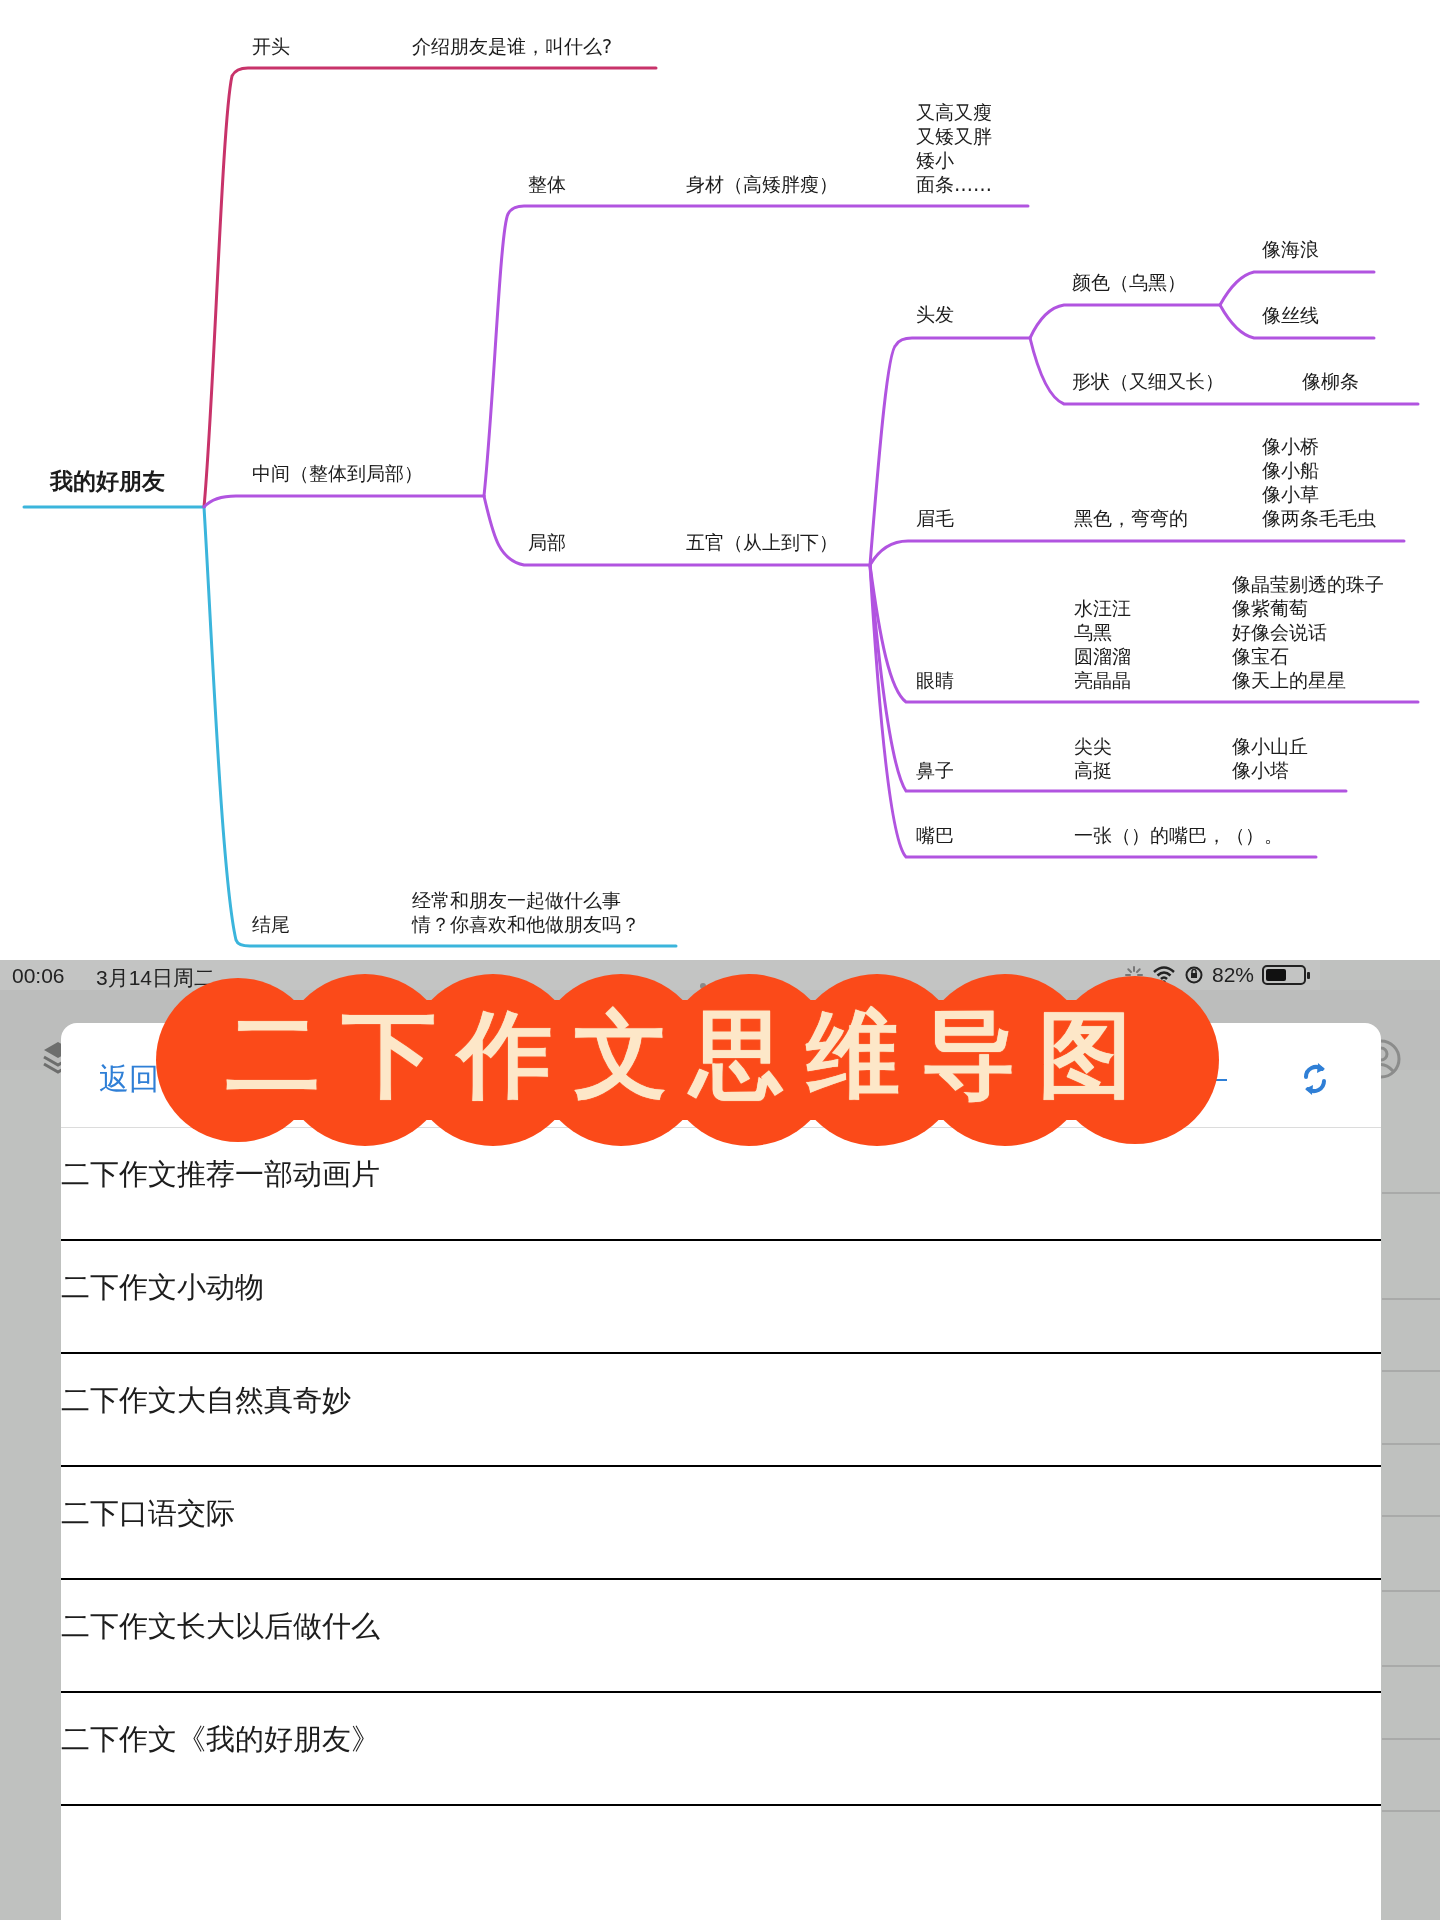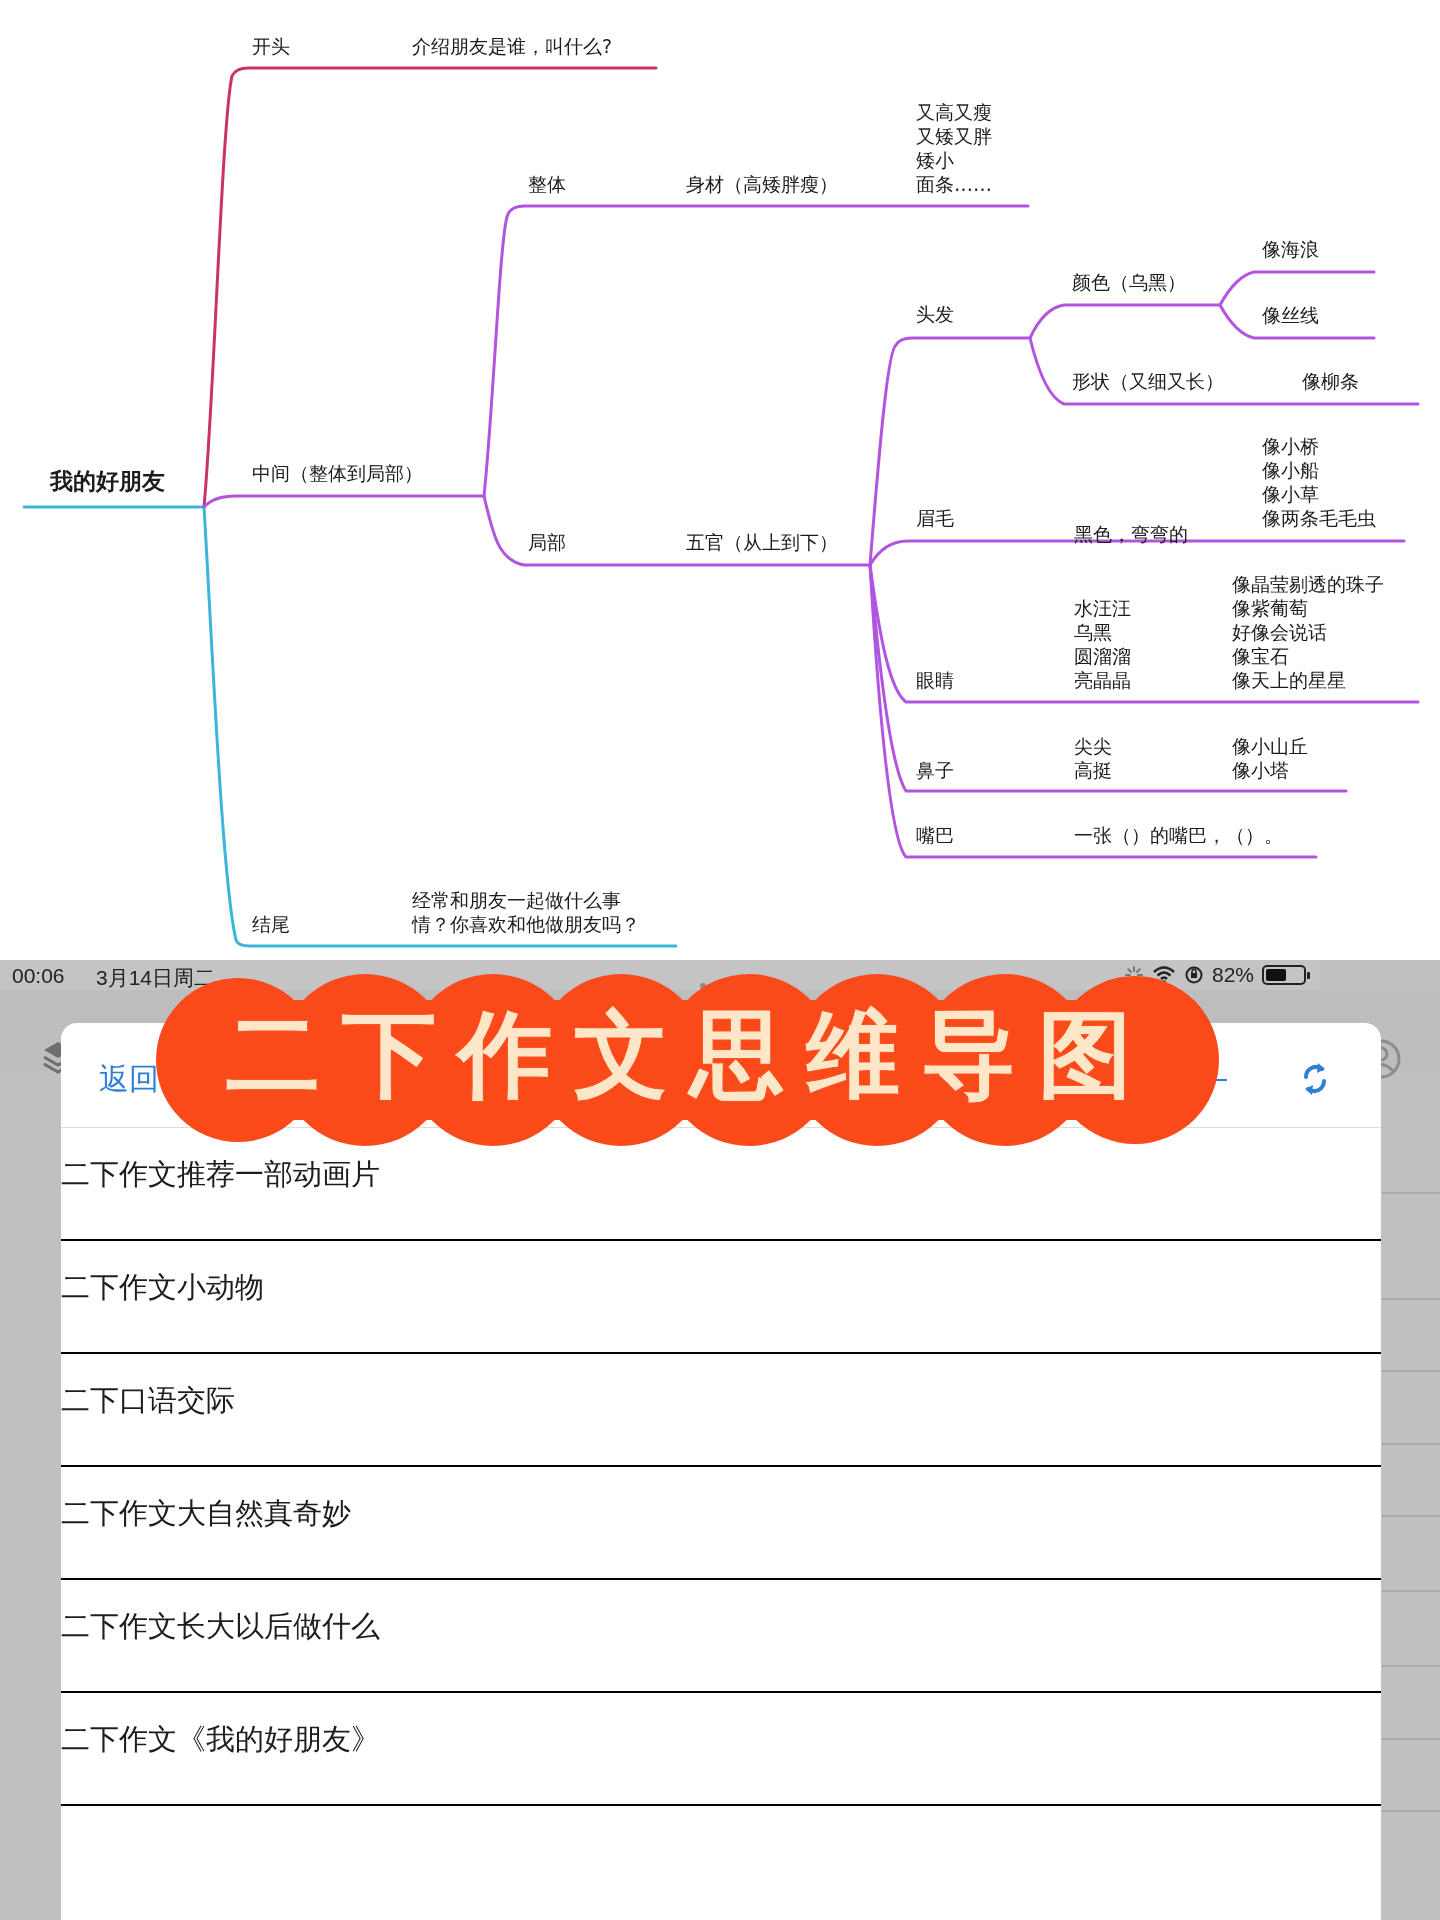--- a/index.html
+++ b/index.html
@@ -98,21 +98,21 @@
   <div class="mm-text" style="left:686px;top:530px;">五官（从上到下）</div>
 
   <div class="mm-text" style="left:916px;top:302px;">头发</div>
   <div class="mm-text" style="left:1072px;top:270px;">颜色（乌黑）</div>
   <div class="mm-text" style="left:1262px;top:237px;">像海浪</div>
   <div class="mm-text" style="left:1262px;top:303px;">像丝线</div>
   <div class="mm-text" style="left:1072px;top:369px;">形状（又细又长）</div>
   <div class="mm-text" style="left:1302px;top:369px;">像柳条</div>
 
   <div class="mm-text" style="left:916px;top:506px;">眉毛</div>
-  <div class="mm-text" style="left:1074px;top:506px;margin-top:16px;">黑色，弯弯的</div>
+  <div class="mm-text" style="left:1074px;top:506px;">黑色，弯弯的</div>
   <div class="mm-text" style="left:1262px;top:434px;">
     <span class="line">像小桥</span>
     <span class="line">像小船</span>
     <span class="line">像小草</span>
     <span class="line">像两条毛毛虫</span>
   </div>
 
   <div class="mm-text" style="left:916px;top:668px;">眼睛</div>
   <div class="mm-text" style="left:1074px;top:596px;">
     <span class="line">水汪汪</span>
@@ -222,24 +222,24 @@
       </svg>
     </div>
     <div class="list">
       <div class="list-item">
           <span>二下作文推荐一部动画片</span>
         </div>
       <div class="list-item">
           <span>二下作文小动物</span>
         </div>
       <div class="list-item">
+          <span>二下作文大自然真奇妙</span>
+        </div>
+      <div class="list-item">
           <span>二下口语交际</span>
-        </div>
-      <div class="list-item">
-          <span>二下作文大自然真奇妙</span>
         </div>
       <div class="list-item">
           <span>二下作文长大以后做什么</span>
         </div>
       <div class="list-item">
           <span>二下作文《我的好朋友》</span>
         </div>
     </div>
   </div>
 </div>

